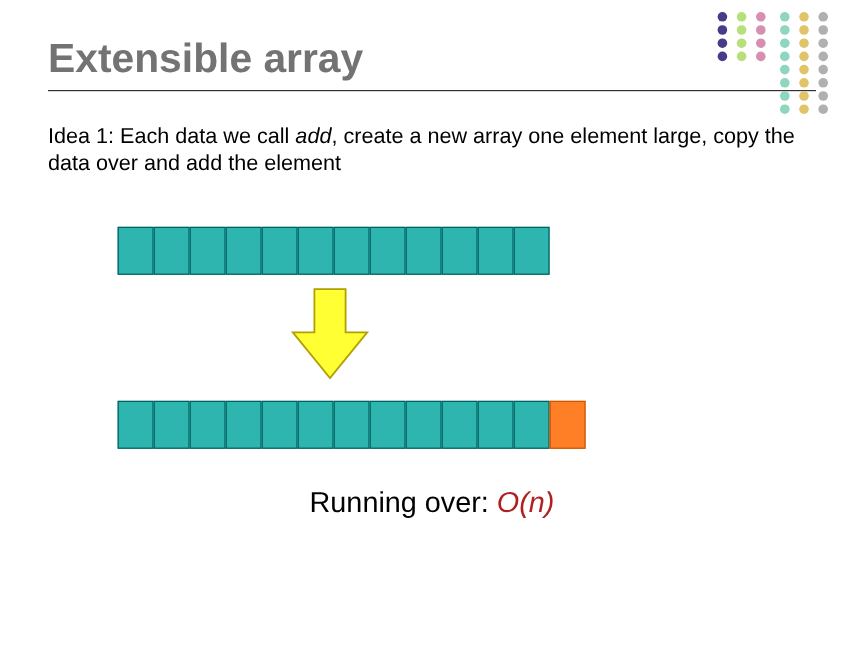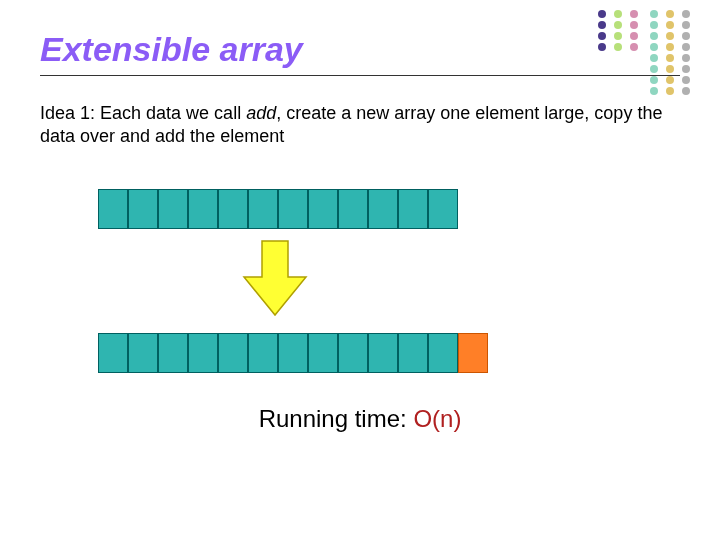--- a/index.html
+++ b/index.html
@@ -20,22 +20,21 @@
   }
   .dot-decor svg { display: block; }
   .title-wrap {
     margin: 30px 40px 0 40px;
     border-bottom: 1px solid #333;
     padding-bottom: 6px;
   }
   .title {
     font-size: 34px;
     font-weight: bold;
-    color: #8b5cf6;
-    font-style: italic;
+    color: #737373;
   }
   .idea {
     margin: 26px 40px 0 40px;
     font-size: 18px;
     color: #000;
     line-height: 1.3;
   }
   .idea .em { font-style: italic; }
   .array {
     display: flex;
@@ -56,21 +55,21 @@
     margin-left: 240px;
     margin-top: 10px;
   }
   .array2 { margin-top: 10px; }
   .running {
     text-align: center;
     margin-top: 32px;
     font-size: 24px;
   }
   .running .lbl { color: #000; }
-  .running .val { color: #b02020; }
+  .running .val { color: #b02020; font-style: italic; }
 </style>
 </head>
 <body>
 
 <div class="dot-decor">
   <svg width="110" height="90" viewBox="0 0 110 90">
     <g>
 
       <circle cx="6" cy="6" r="4" fill="#4a3a8a"></circle>
         <circle cx="6" cy="17" r="4" fill="#4a3a8a"></circle>
@@ -156,14 +155,14 @@
     <div class="cell"></div>
     <div class="cell"></div>
     <div class="cell"></div>
     <div class="cell"></div>
     <div class="cell"></div>
     <div class="cell"></div>
     <div class="cell orange"></div>
   </div>
 
 <div class="running">
-  <span class="lbl">Running time:  </span><span class="val">O(n)</span>
+  <span class="lbl">Running over:  </span><span class="val">O(n)</span>
 </div>
 
 </body></html>

